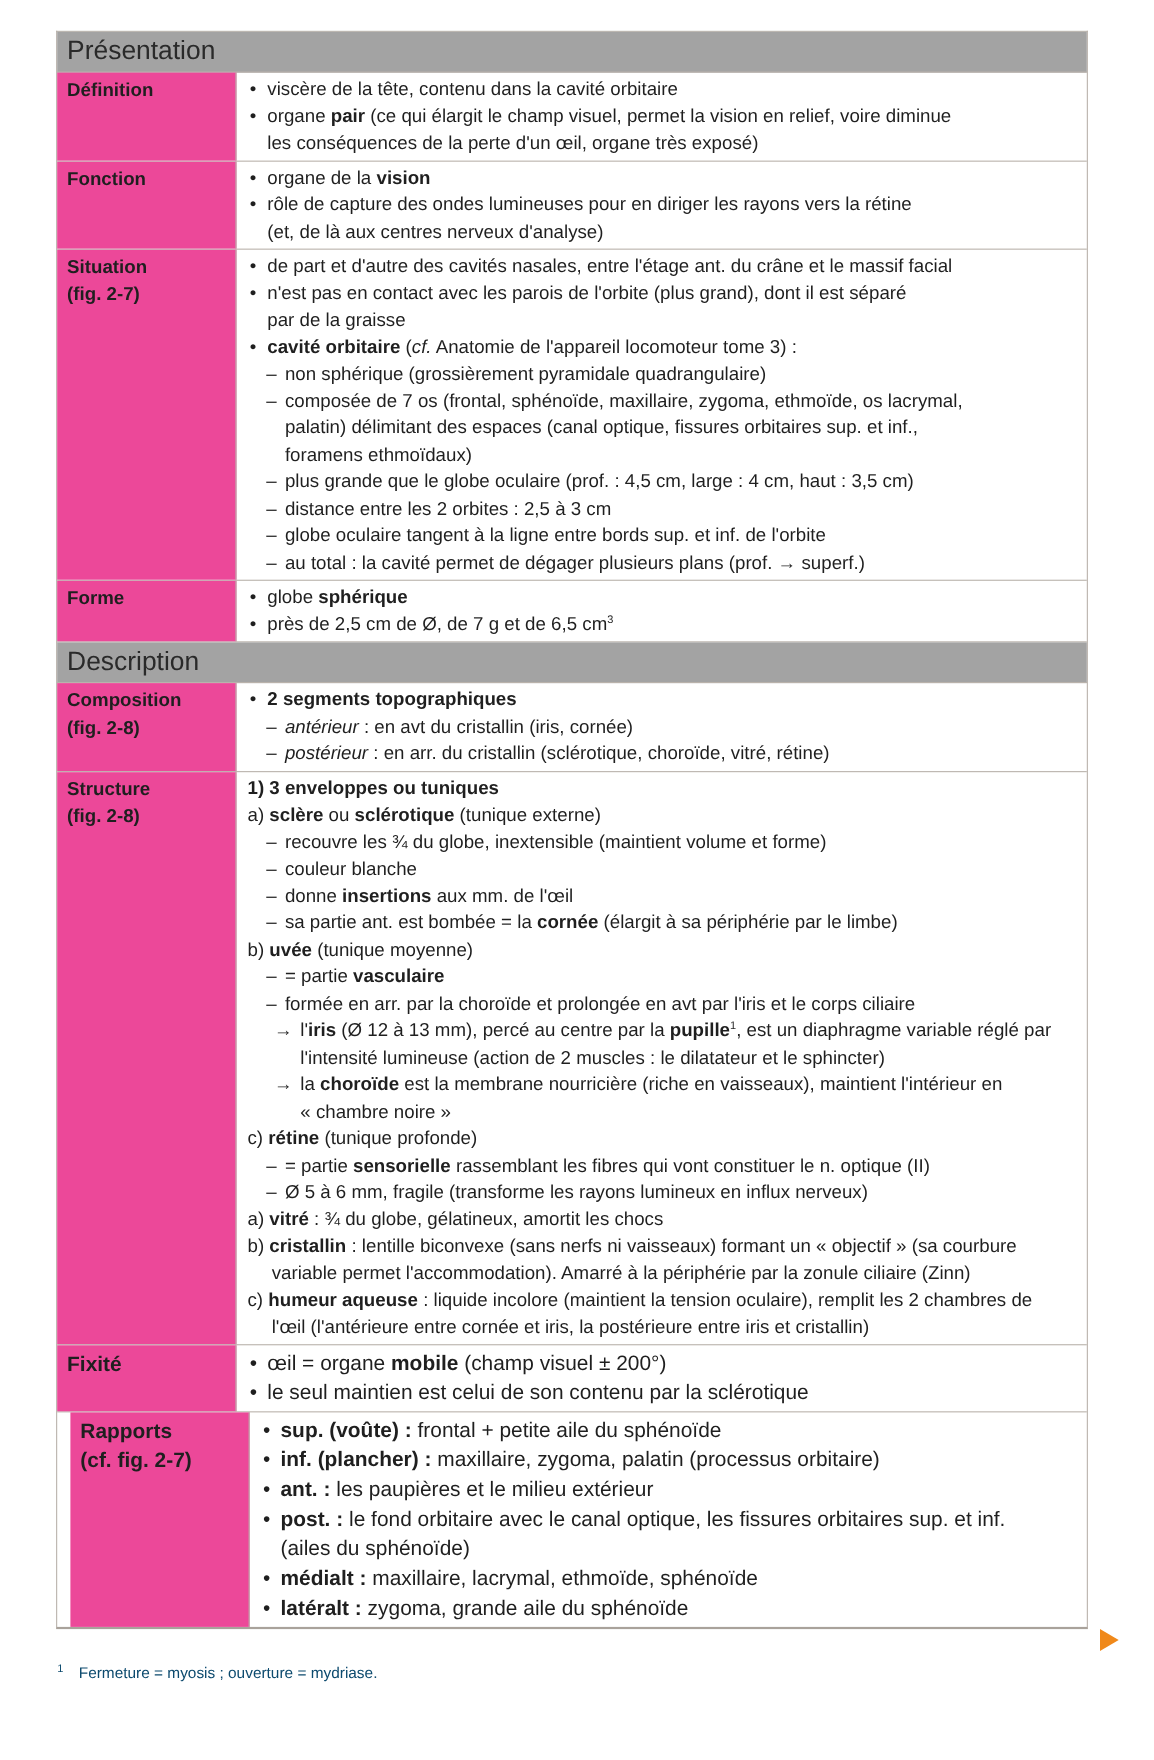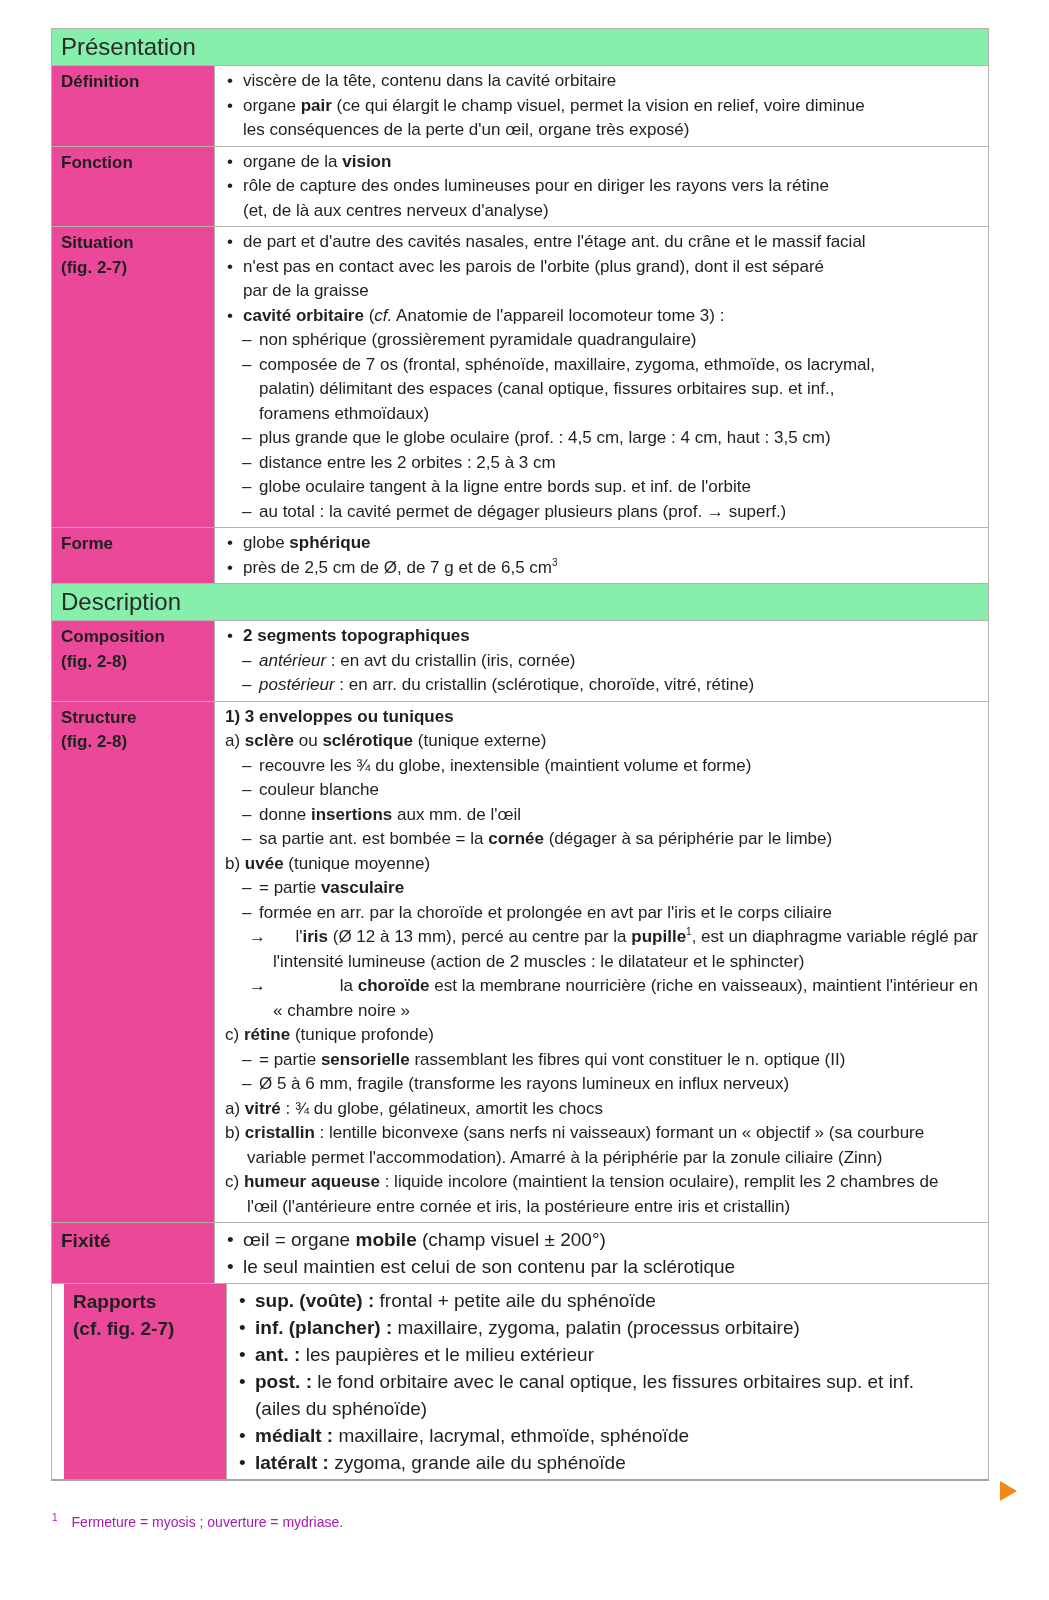--- a/index.html
+++ b/index.html
@@ -1,39 +1,39 @@
 <!DOCTYPE html>
 <html><head>
   <meta charset="utf-8">
   <style>
     html, body { margin: 0; padding: 0; background: #ffffff; }
     body { width: 1049px; height: 1600px; position: relative; font-family: "Liberation Sans", "DejaVu Sans", sans-serif; color: #1f1f1f; }
     .sheet { position: absolute; left: 51px; top: 28px; width: 936px; border: 1px solid #b9b2ab; border-bottom: 2px solid #a9a29b; }
-    .section-header { background: #86efac; height: 36px; line-height: 36px; padding-left: 9px; font-size: 24px; color: #2a2a2a; border-bottom: 1px solid #b9b2ab; }
+    .section-header { background: #a3a3a3; height: 36px; line-height: 36px; padding-left: 9px; font-size: 24px; color: #2a2a2a; border-bottom: 1px solid #b9b2ab; }
     .row { display: flex; border-bottom: 1px solid #b9b2ab; }
     .row.last { border-bottom: none; margin-left: 12px; }
     .label { width: 154px; flex: 0 0 154px; background: #ec4899; padding: 4px 9px 4px 9px; font-weight: bold; font-size: 17px; line-height: 24.5px; border-right: 1px solid #b9b2ab; box-sizing: border-box; min-width: 163px; }
     .content { flex: 1; padding: 3px 10px 3px 10px; font-size: 17px; line-height: 24.5px; }
     .content.big { font-size: 19px; line-height: 27px; }
     .line { position: relative; white-space: nowrap; }
     .bullet { padding-left: 18px; }
     .bullet::before { content: "•"; position: absolute; left: 2px; }
     .cont1 { padding-left: 18px; }
     .dash { padding-left: 34px; }
     .dash::before { content: "–"; position: absolute; left: 17px; }
     .cont2 { padding-left: 34px; }
     .lettered { padding-left: 0; }
     .cont-letter { padding-left: 22px; }
-    .arrow { padding-left: 48px; text-align: right; }
+    .arrow { padding-left: 48px; }
     .arrow::before { content: "→"; position: absolute; left: 24px; }
     .cont3 { padding-left: 48px; }
     b { font-weight: bold; }
     i { font-style: italic; }
     sup { font-size: 10px; vertical-align: super; line-height: 0; }
-    .footnote { position: absolute; left: 52px; top: 1512px; font-size: 14px; color: #a21caf; }
+    .footnote { position: absolute; left: 52px; top: 1512px; font-size: 14px; color: #0c4a6e; }
     .footnote .fn-mark { font-size: 10px; vertical-align: super; margin-right: 14px; }
     .next-arrow { position: absolute; left: 1000px; top: 1481px; width: 0; height: 0; border-top: 10px solid transparent; border-bottom: 10px solid transparent; border-left: 17px solid #f0891a; cursor: pointer; }
   </style>
 </head>
 <body>
 
 <div class="sheet" id="sheet">
     <div class="section-header">Présentation</div>
     <div class="row">
       <div class="label">
@@ -100,21 +100,21 @@
       <div class="label">
         <div>Structure</div>
         <div>(fig. 2-8)</div>
       </div>
       <div class="content">
         <div class="line lettered"><b>1) 3 enveloppes ou tuniques</b></div>
         <div class="line lettered"><span>a) </span><b>sclère</b><span> ou </span><b>sclérotique</b><span> (tunique externe)</span></div>
         <div class="line dash"><span>recouvre les ¾ du globe, inextensible (maintient volume et forme)</span></div>
         <div class="line dash"><span>couleur blanche</span></div>
         <div class="line dash"><span>donne </span><b>insertions</b><span> aux mm. de l'œil</span></div>
-        <div class="line dash"><span>sa partie ant. est bombée = la </span><b>cornée</b><span> (dégager à sa périphérie par le limbe)</span></div>
+        <div class="line dash"><span>sa partie ant. est bombée = la </span><b>cornée</b><span> (élargit à sa périphérie par le limbe)</span></div>
         <div class="line lettered"><span>b) </span><b>uvée</b><span> (tunique moyenne)</span></div>
         <div class="line dash"><span>= partie </span><b>vasculaire</b></div>
         <div class="line dash"><span>formée en arr. par la choroïde et prolongée en avt par l'iris et le corps ciliaire</span></div>
         <div class="line arrow"><span>l'</span><b>iris</b><span> (Ø 12 à 13 mm), percé au centre par la </span><b>pupille</b><sup>1</sup><span>, est un diaphragme variable réglé par</span></div>
         <div class="line cont3"><span>l'intensité lumineuse (action de 2 muscles : le dilatateur et le sphincter)</span></div>
         <div class="line arrow"><span>la </span><b>choroïde</b><span> est la membrane nourricière (riche en vaisseaux), maintient l'intérieur en</span></div>
         <div class="line cont3"><span>« chambre noire »</span></div>
         <div class="line lettered"><span>c) </span><b>rétine</b><span> (tunique profonde)</span></div>
         <div class="line dash"><span>= partie </span><b>sensorielle</b><span> rassemblant les fibres qui vont constituer le n. optique (II)</span></div>
         <div class="line dash"><span>Ø 5 à 6 mm, fragile (transforme les rayons lumineux en influx nerveux)</span></div>

